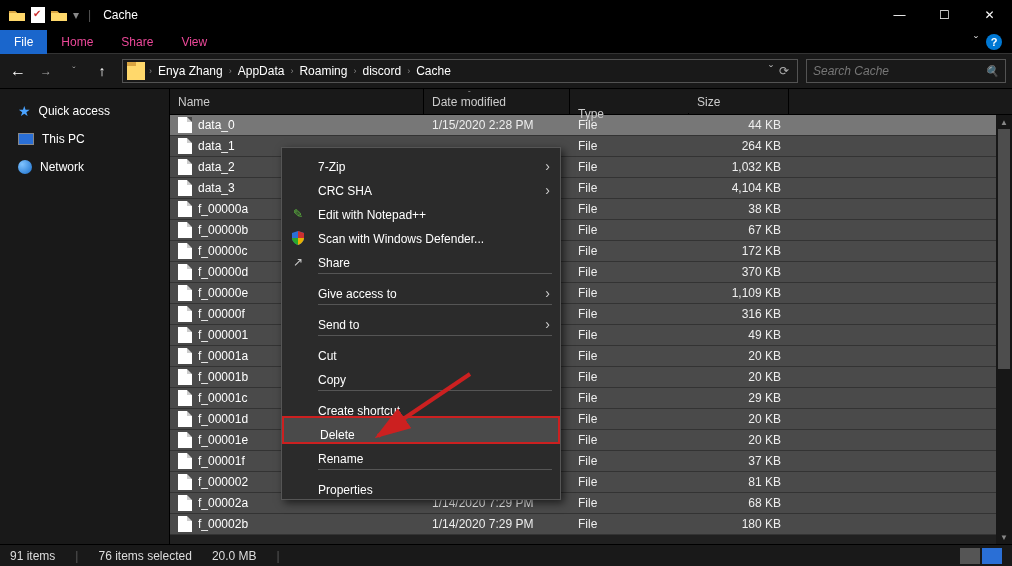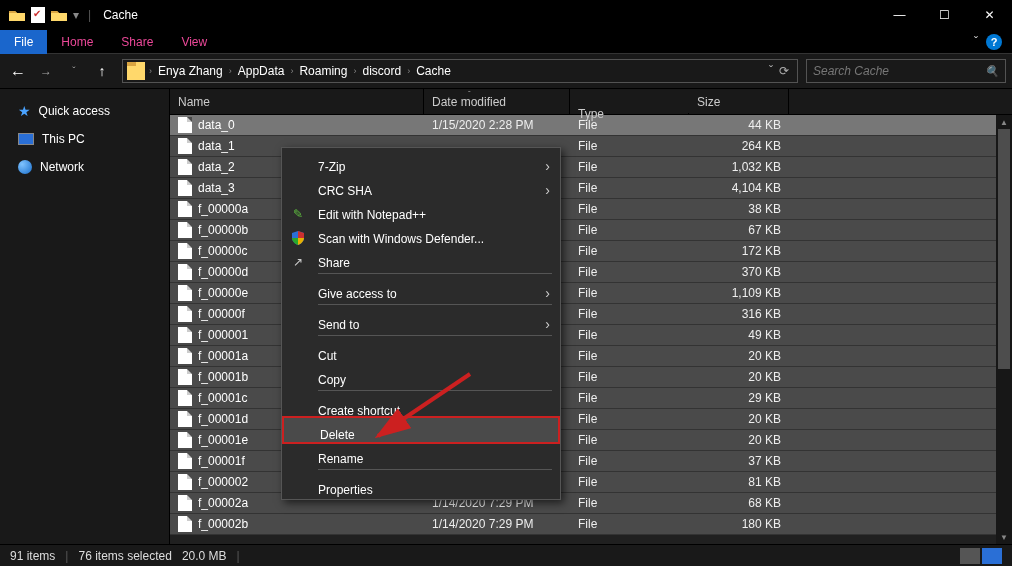--- a/index.html
+++ b/index.html
@@ -56,21 +56,21 @@
 .cell-size { width: 100px; text-align: right; color: #eee; }
 .file-icon { width: 14px; height: 16px; background: #fff; position: relative; flex-shrink: 0; }
 .file-icon::before { content: ""; position: absolute; top: 0; right: 0; border-top: 5px solid #4a4a4a; border-left: 5px solid #ccc; }
 
 .scrollbar-v { position: absolute; right: 0; top: 26px; bottom: 0; width: 16px; background: #171717; }
 .scrollbar-v .thumb { position: absolute; left: 2px; right: 2px; top: 14px; height: 240px; background: #4d4d4d; }
 .scrollbar-v .arr { position: absolute; left: 0; right: 0; height: 14px; display: flex; align-items: center; justify-content: center; color: #888; font-size: 8px; }
 .scrollbar-v .arr.up { top: 0; }
 .scrollbar-v .arr.down { bottom: 0; }
 
-.statusbar { height: 22px; background: #191919; display: flex; align-items: center; padding: 0 10px; color: #ddd; gap: 10px; border-top: 1px solid #000; }
+.statusbar { height: 22px; background: #191919; display: flex; align-items: center; padding: 0 10px; color: #ddd; gap: 20px; border-top: 1px solid #000; }
 .statusbar .sep { color: #555; }
 .statusbar-right { margin-left: auto; display: flex; gap: 2px; }
 .view-btn { width: 20px; height: 16px; background: #2a6fd6; }
 .view-btn.dim { background: #555; }
 
 .context-menu { position: absolute; left: 281px; top: 147px; width: 280px; background: #2b2b2b; border: 1px solid #555; box-shadow: 3px 3px 8px rgba(0,0,0,0.6); z-index: 10; padding: 2px 0; }
 .cm-item { height: 24px; display: flex; align-items: flex-end; padding: 0 30px 0 36px; color: #fff; position: relative; }
 .cm-item.hl { background: #4a4a4a; border: 2px solid #cc2020; margin: -2px 0; height: 28px; }
 .cm-sep { height: 1px; background: #555; margin: 3px 8px 3px 36px; }
 .cm-sub::after { content: "›"; position: absolute; right: 10px; color: #ccc; font-size: 14px; }

